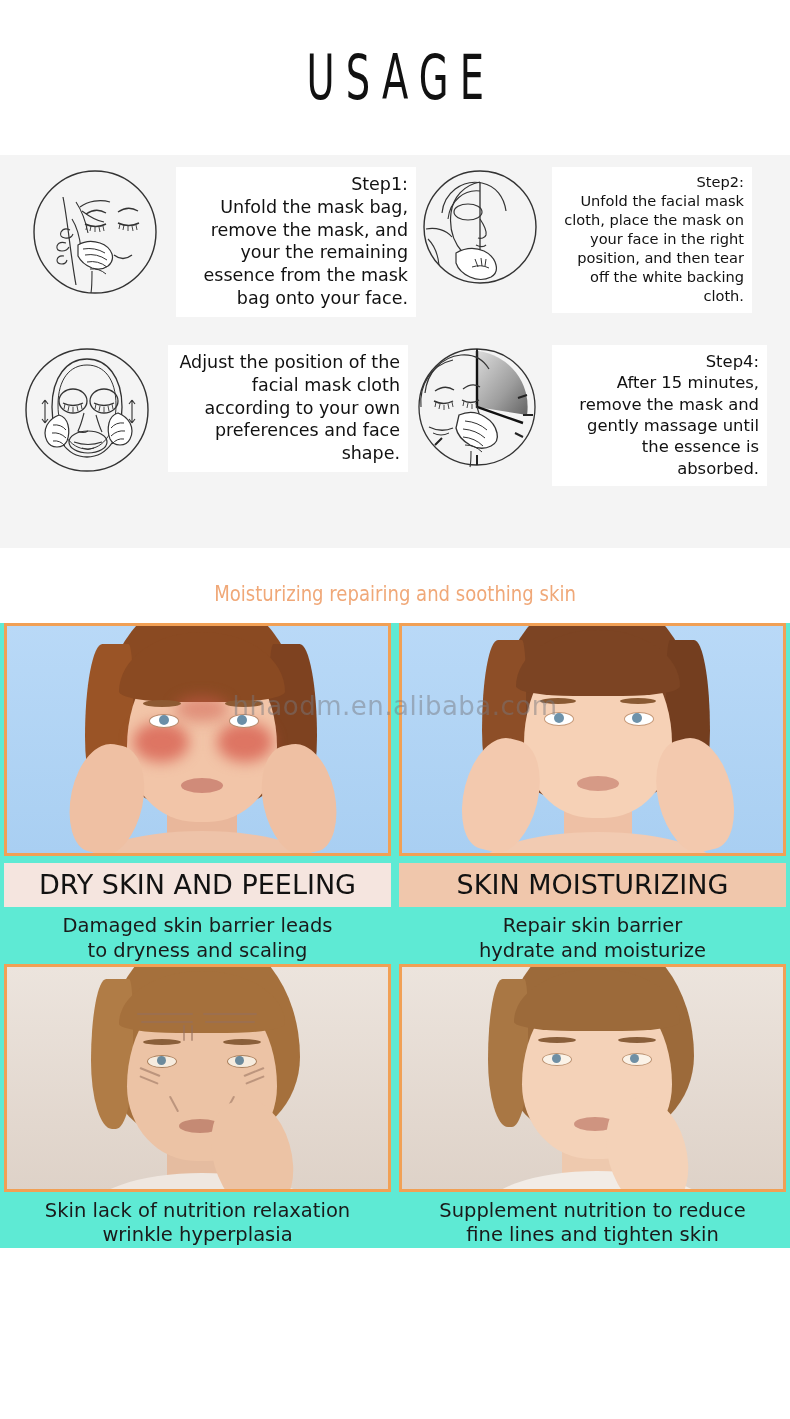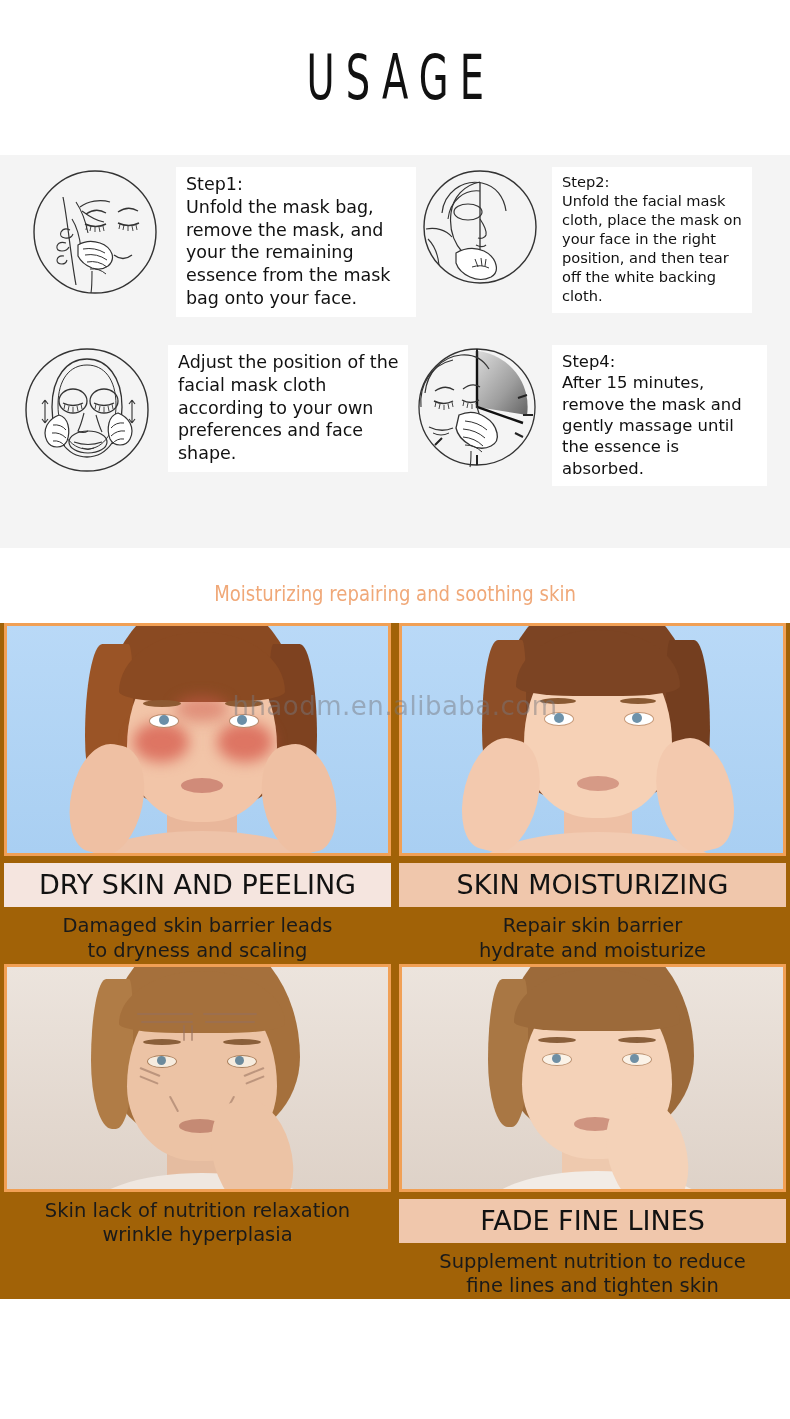--- a/index.html
+++ b/index.html
@@ -33,20 +33,21 @@
   #usage-panel{
     background:#f4f4f4;
     height:393px;
     position:relative;
     box-sizing:border-box;
   }
   .step{
     position:absolute;
     display:flex;
     align-items:flex-start;
+    text-align:right;
   }
   .step-icon{
     width:124px;height:124px;
     flex:0 0 124px;
     position:relative;
   }
   .step-icon svg{display:block;width:100%;height:100%;}
   .step-text{
     background:#ffffff;
     padding:6px 8px 7px 10px;
@@ -100,21 +101,21 @@
   
   #cards{
     margin-top:18px;
     display:flex;
     flex-wrap:wrap;
     width:790px;
   }
   .card{
     width:395px;
     box-sizing:border-box;
-    background:#a16207;
+    background:#5eead4;
   }
   .card-photo{
     position:relative;
     height:233px;
     margin:0 4px;
     border:3px solid #f1a055;
     box-sizing:border-box;
     overflow:hidden;
     background:#b4d6f5;
   }
@@ -411,20 +412,19 @@
         <div class="brow" style="left:136px;top:70px;width:38px;height:6px;background:#8a5f3a;"></div>
         <div class="brow" style="left:216px;top:70px;width:38px;height:6px;background:#8a5f3a;"></div>
         <div class="eye" style="left:140px;top:86px;width:28px;height:11px;background:#fbf3e8;border:1px solid #bb9271;"></div>
         <div class="eye" style="left:220px;top:86px;width:28px;height:11px;background:#fbf3e8;border:1px solid #bb9271;"></div>
         <div class="eye" style="left:150px;top:87px;width:9px;height:9px;background:#6f8fa4;"></div>
         <div class="eye" style="left:228px;top:87px;width:9px;height:9px;background:#6f8fa4;"></div>
         <div class="lips" style="left:172px;top:150px;width:42px;height:14px;background:#cf9480;"></div>
         <div class="hand" style="left:206px;top:130px;width:78px;height:112px;background:#f4d2b8;transform:rotate(-16deg);"></div>
       </div>
     </div>
-    <div class="card-label" style="background:#f0c7ac;">FADE FINE LINES</div>
     <div class="card-caption">Supplement nutrition to reduce
 fine lines and tighten skin</div>
   </div>
 
 </div>
 
 <div id="watermark">hhaodm.en.alibaba.com</div>
 
 </body></html>

